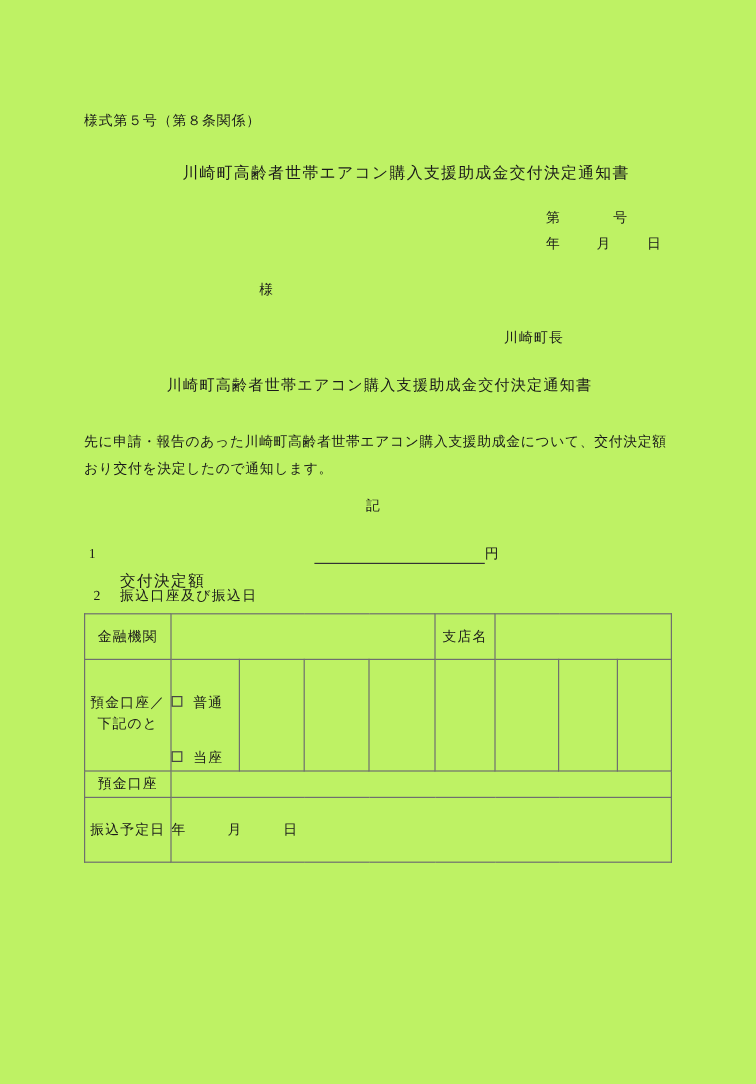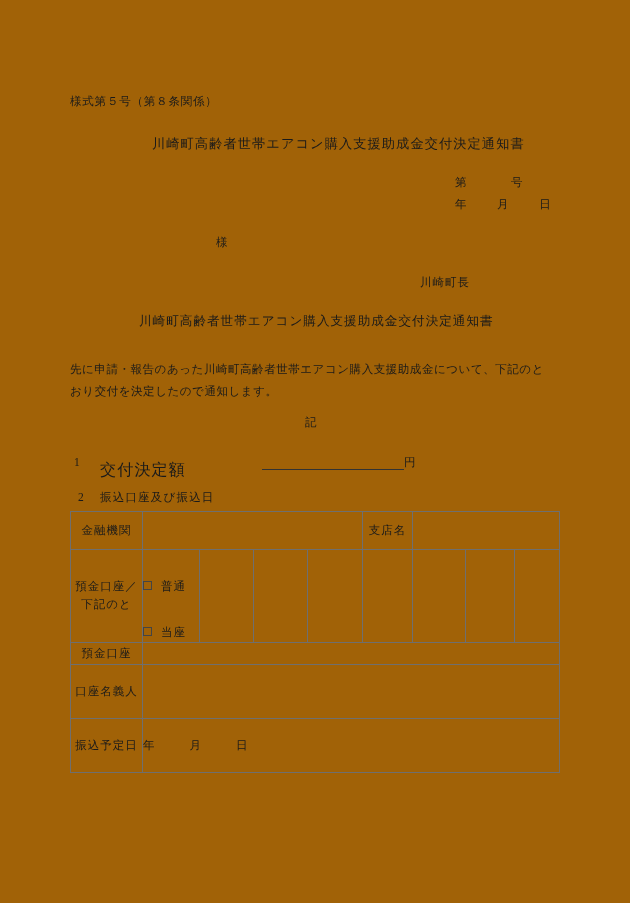--- a/index.html
+++ b/index.html
@@ -8,21 +8,21 @@
     background: #ffffff;
   }
   body {
     font-family: "Liberation Serif", "DejaVu Serif", serif;
     color: #1a1a1a;
   }
   #page {
     position: relative;
     width: 630px;
     height: 903px;
-    background: #a16207;
+    background: #bef264;
     overflow: hidden;
   }
 
   
   .t {
     position: absolute;
     white-space: pre;
     font-size: 11.5px;
     line-height: 1.0;
     letter-spacing: 0.6px;
@@ -40,21 +40,21 @@
 
   .subject   { left: 139px; top: 315px; font-size: 12.6px; letter-spacing: 1.0px; }
 
   .body-l1   { left: 70px;  top: 364px; font-size: 11.5px; letter-spacing: 0.55px; }
   .body-l2   { left: 70px;  top: 386px; font-size: 11.5px; letter-spacing: 0.55px; }
 
   .ki        { left: 305px; top: 417px; font-size: 11.5px; letter-spacing: 1px; }
 
   
   .item1-no    { left: 74px;  top: 457px; font-size: 11.5px; }
-  .item1-label { left: 100px; top: 462px; font-size: 16px; letter-spacing: 1.2px; }
+  .item1-label { left: 100px; top: 477px; font-size: 13px; letter-spacing: 1.2px; }
   .item1-blank {
     position: absolute;
     left: 262px; top: 469px;
     width: 142px; height: 0;
     border-bottom: 1px solid #333;
   }
   .item1-unit  { left: 404px; top: 457px; font-size: 11.5px; }
 
   
   .item2-no    { left: 78px;  top: 492px; font-size: 11.5px; }
@@ -126,21 +126,21 @@
   <div class="t num-row"><span>第</span><span class="gapA"></span><span>号</span></div>
 
   <div class="t date-row"><span>年</span><span class="gapB"></span><span>月</span><span class="gapB"></span><span>日</span></div>
 
   <div class="t addressee">様</div>
 
   <div class="t issuer">川崎町長</div>
 
   <div class="t subject">川崎町高齢者世帯エアコン購入支援助成金交付決定通知書</div>
 
-  <div class="t body-l1">先に申請・報告のあった川崎町高齢者世帯エアコン購入支援助成金について、下記のと</div>
+  <div class="t body-l1">先に申請・報告のあった川崎町高齢者世帯エアコン購入支援助成金について、交付決定額</div>
   <div class="t body-l2">おり交付を決定したので通知します。</div>
 
   <div class="t ki">記</div>
 
   <div class="t item1-no">1</div>
   <div class="t item1-label">交付決定額</div>
   <div class="item1-blank"></div>
   <div class="t item1-unit">円</div>
 
   <div class="t item2-no">2</div>
@@ -180,24 +180,20 @@
       <td></td>
       <td></td>
       <td></td>
     </tr>
 
     <tr class="r-furi">
       <td class="hcell">預金口座</td>
       <td colspan="8"></td>
     </tr>
 
-    <tr class="r-name">
-      <td class="hcell">口座名義人</td>
-      <td colspan="8"></td>
-    </tr>
 
     <tr class="r-date">
       <td class="hcell">振込予定日</td>
       <td colspan="8" class="date-cell"><span>年</span><span class="gapC"></span><span>月</span><span class="gapC"></span><span>日</span></td>
     </tr>
   </tbody>
     </table>
 
 </div>
 

